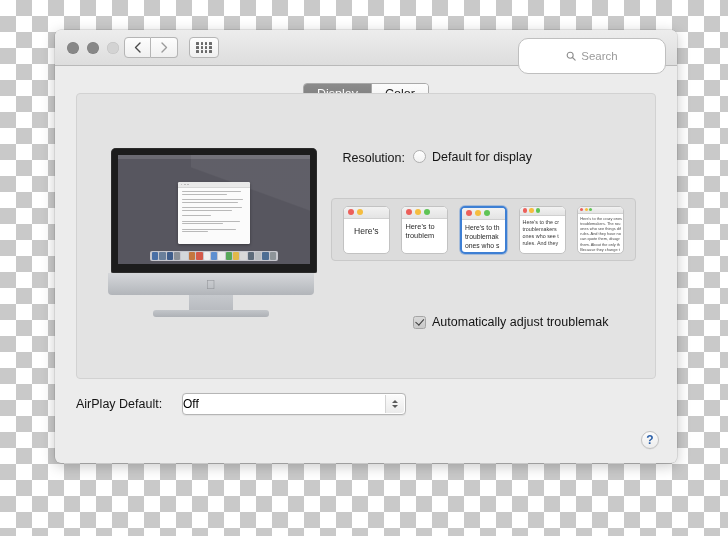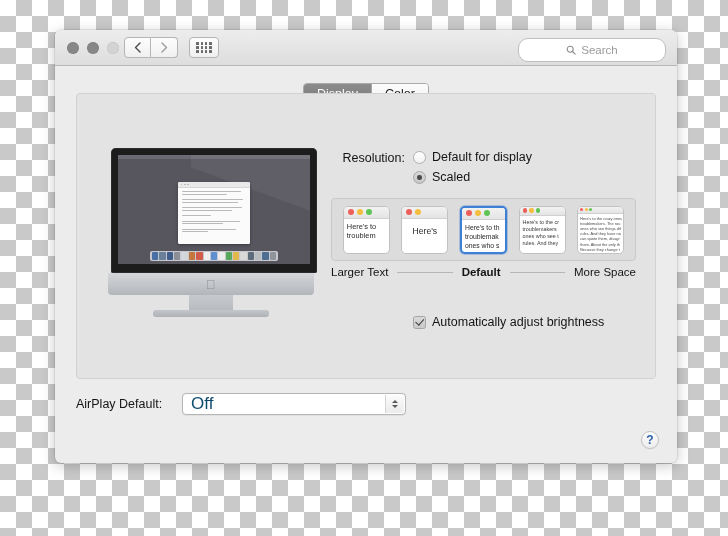--- a/index.html
+++ b/index.html
@@ -81,21 +81,21 @@
     text-align: center;
     font-size: 13px;
     color: #3a3a3a;
     font-weight: 400;
     letter-spacing: 0.1px;
   }
 
   .searchfield {
     position: absolute;
     right: 11px; top: 8px;
-    width: 148px; height: 24px;
+    width: 148px; height: 36px;
     background: #ffffff;
     border: 1px solid #bfbfbf;
     border-radius: 10px;
     display: flex; align-items: center; justify-content: center;
     gap: 5px;
   }
   .searchfield .sf-text { font-size: 11.5px; color: #9a9a9a; }
 
   
   .tabs {
@@ -204,21 +204,21 @@
   }
   .apple-logo { font-size: 13px; color: #8d9094; line-height: 1; }
 
   
   .rowlabel { font-size: 12.5px; color: #141414; text-align: right; }
 
   .res-block { position: absolute; left: 248px; top: 56px; width: 312px; }
   .res-row { display: flex; align-items: flex-start; }
   .res-label { width: 80px; padding-top: 1px; }
   .radios { display: flex; flex-direction: column; gap: 6px; padding-left: 8px; }
-  .radio-item { display: flex; align-items: flex-end; gap: 6px; }
+  .radio-item { display: flex; align-items: flex-start; gap: 6px; }
   .radio {
     width: 13px; height: 13px; border-radius: 50%;
     background: linear-gradient(to bottom, #ffffff, #f2f2f2);
     border: 1px solid #b0b0b0;
     display: flex; align-items: center; justify-content: center;
     flex: none;
   }
   .radio.checked { background: linear-gradient(to bottom, #d8d8d8, #c9c9c9); border-color: #a5a5a5; }
   .radio.checked::after {
     content: ""; width: 4.5px; height: 4.5px; border-radius: 50%; background: #4a4a4a;
@@ -330,21 +330,21 @@
   .airplay-label { font-size: 12.5px; color: #141414; width: 106px; }
   .popup {
     width: 224px; height: 22px;
     background: #ffffff;
     border: 1px solid #b5b5b5;
     border-radius: 4px;
     display: flex; align-items: center;
     position: relative;
     box-shadow: 0 0.5px 1px rgba(0,0,0,0.06);
   }
-  .popup .pu-text { font-size: 17px; color: #0c4a6e; padding-left: 8px; }
+  .popup .pu-text { font-size: 12px; color: #000000; padding-left: 0; }
   .popup .pu-arrows {
     position: absolute; right: 1px; top: 1px; bottom: 1px;
     width: 19px;
     background: linear-gradient(to bottom, #fbfbfb, #ebebeb);
     border-left: 1px solid #d4d4d4;
     border-radius: 0 3px 3px 0;
     display: flex; flex-direction: column; align-items: center; justify-content: center; gap: 2px;
   }
   .pu-arrows .ar { width: 0; height: 0; border-left: 3.2px solid transparent; border-right: 3.2px solid transparent; }
   .pu-arrows .up { border-bottom: 3.8px solid #5a5a5a; }
@@ -485,48 +485,44 @@
     </div>
 
     <div class="res-block">
       <div class="res-row">
         <div class="res-label rowlabel">Resolution:</div>
         <div class="radios">
           <div class="radio-item">
             <span class="radio"></span>
             <span class="radio-label">Default for display</span>
           </div>
-          <div class="radio-item">
-            <span class="radio checked"></span>
-            <span class="radio-label">Scaled</span>
-          </div>
         </div>
       </div>
     </div>
 
     <div class="thumbbox">
+
+      <div class="thumb t1">
+        <div class="thumb-bar">
+          <span class="tl r"></span>
+          <span class="tl y"></span>
+        </div>
+        <div class="thumb-text">Here's</div>
+      </div>
 
       <div class="thumb t2">
         <div class="thumb-bar">
           <span class="tl r"></span>
           <span class="tl y"></span>
           <span class="tl g"></span>
         </div>
         <div class="thumb-text">
           <div>Here's to</div>
           <div>troublem</div>
         </div>
-      </div>
-
-      <div class="thumb t1">
-        <div class="thumb-bar">
-          <span class="tl r"></span>
-          <span class="tl y"></span>
-        </div>
-        <div class="thumb-text">Here's</div>
       </div>
 
       <div class="thumb t3 selected">
         <div class="thumb-bar">
           <span class="tl r"></span>
           <span class="tl y"></span>
           <span class="tl g"></span>
         </div>
         <div class="thumb-text">
           <div>Here's to th</div>
@@ -560,32 +556,25 @@
           <div>troublemakers. The rou</div>
           <div>ones who see things dif</div>
           <div>rules. And they have no</div>
           <div>can quote them, disagr</div>
           <div>them. About the only th</div>
           <div>Because they change t</div>
         </div>
       </div>
     </div>
 
-    <div class="thumblabels">
-      <span class="lbl">Larger Text</span>
-      <span class="hr"></span>
-      <span class="lbl bold">Default</span>
-      <span class="hr"></span>
-      <span class="lbl">More Space</span>
-    </div>
 
     <div class="bright-block">
       <div class="auto-row">
         <span class="checkbox checked"></span>
-        <span class="cb-label">Automatically adjust brightness</span>
+        <span class="cb-label">Automatically adjust troublemak</span>
       </div>
     </div>
 
   </div>
 
   <div class="airplay-row">
     <span class="airplay-label">AirPlay Default:</span>
     <div class="popup">
       <span class="pu-text">Off</span>
       <span class="pu-arrows">

